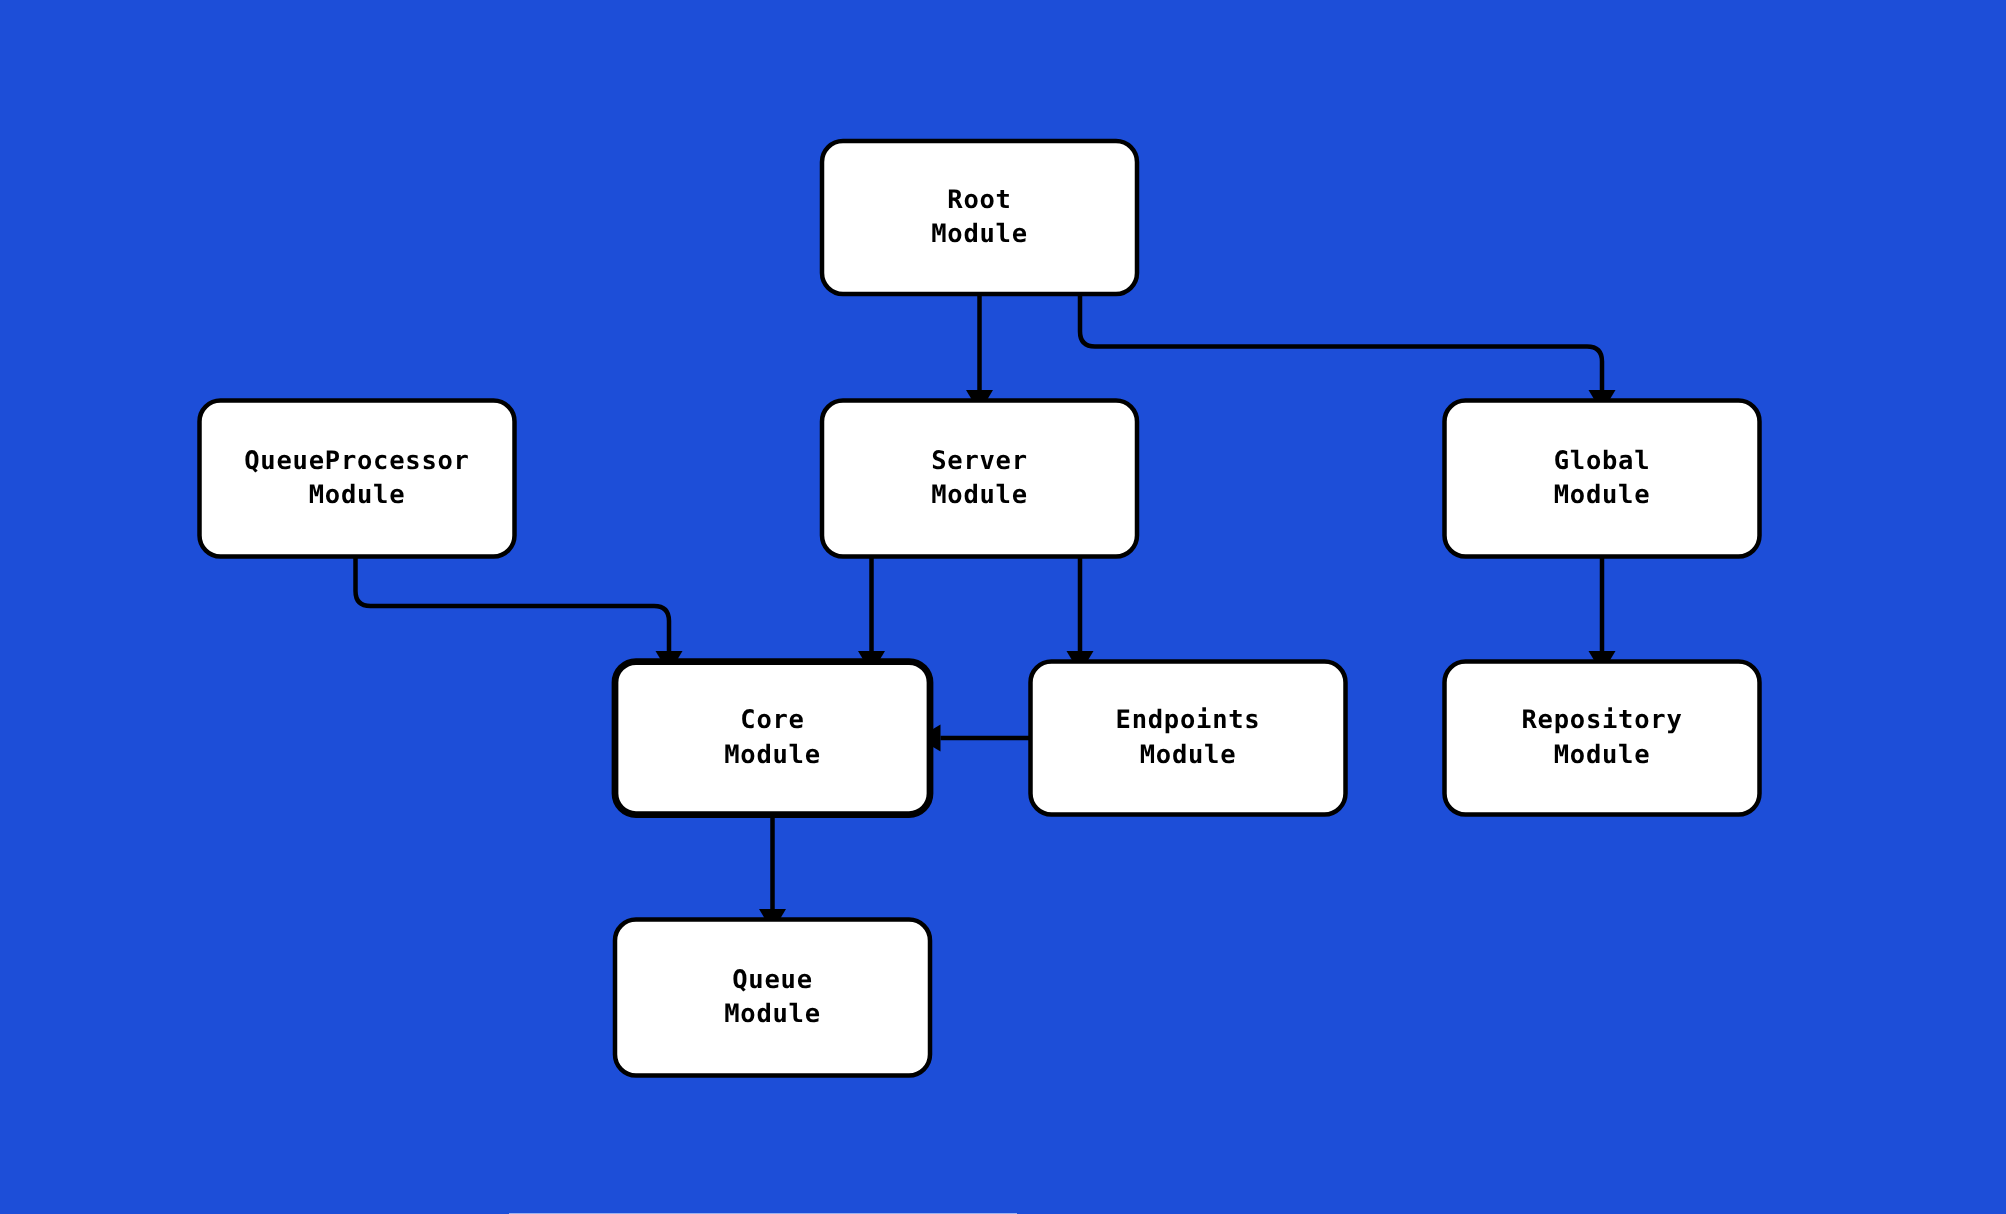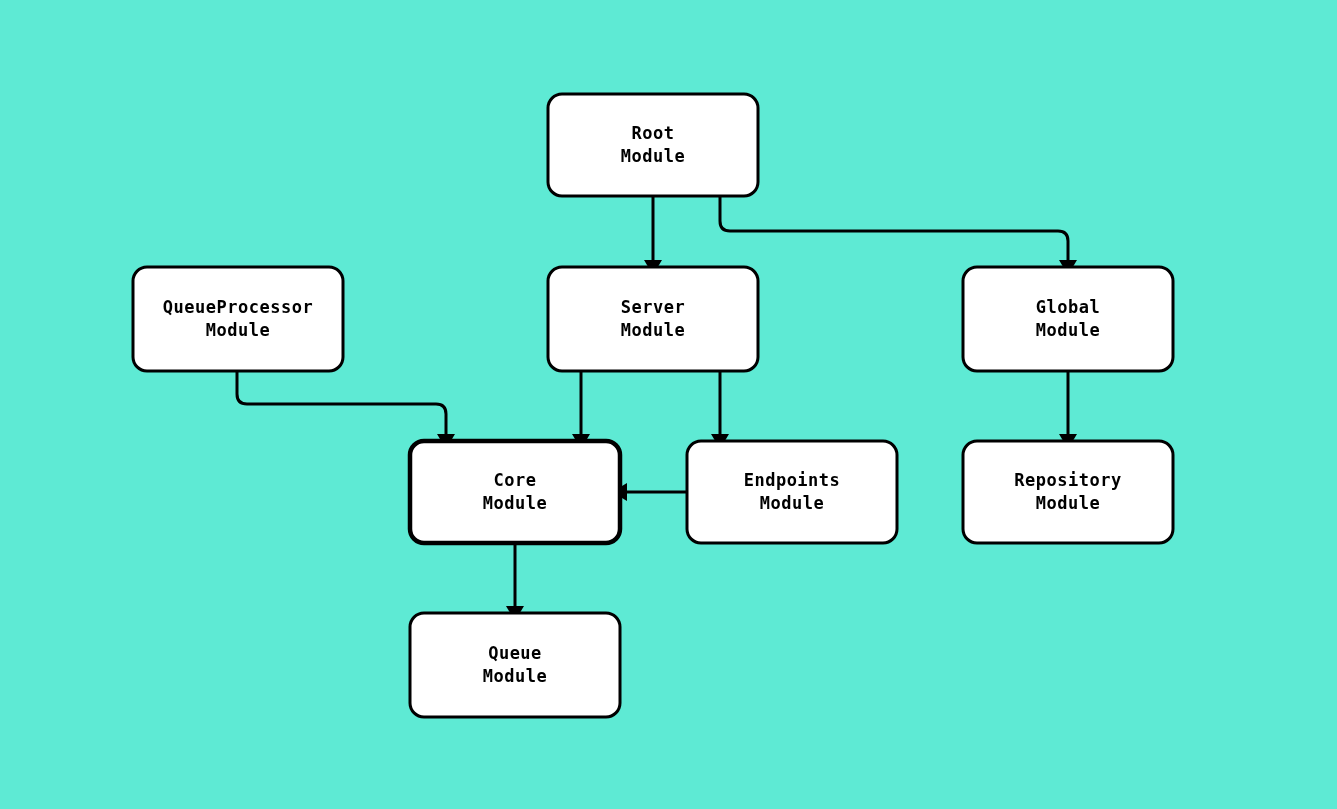--- a/index.html
+++ b/index.html
@@ -11,21 +11,21 @@
   body {
     width: 1337px;
     height: 809px;
     font-family: "DejaVu Sans Mono", "Liberation Mono", monospace;
     overflow: hidden;
   }
   #diagram-root {
     position: relative;
     width: 1337px;
     height: 809px;
-    background: #5eead4;
+    background: #1d4ed8;
   }
   svg.canvas {
     position: absolute;
     top: 0;
     left: 0;
     width: 1337px;
     height: 809px;
     display: block;
   }
   .node-label {

